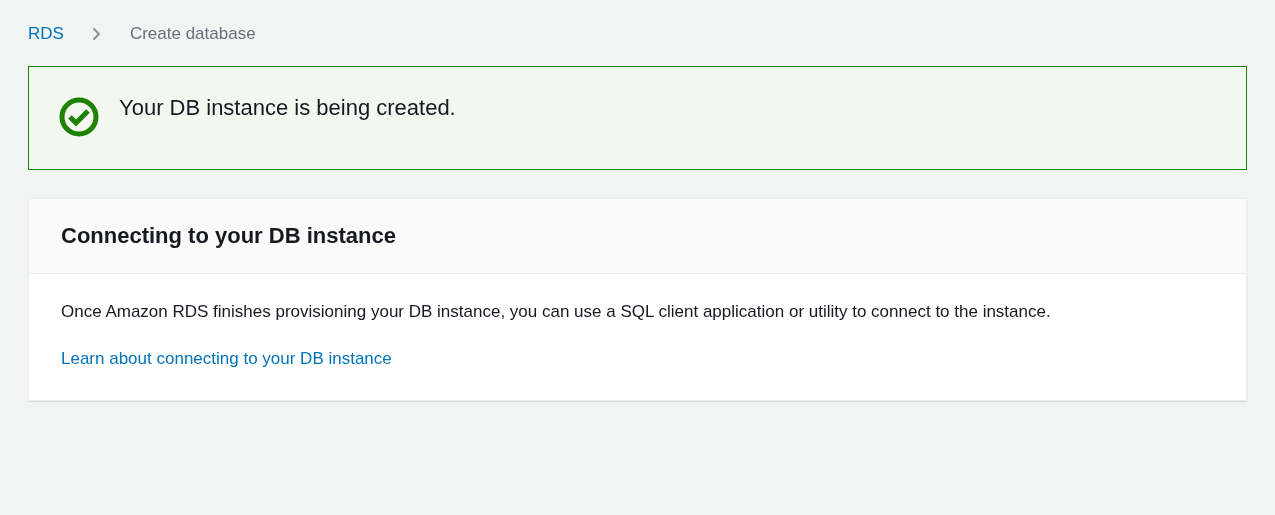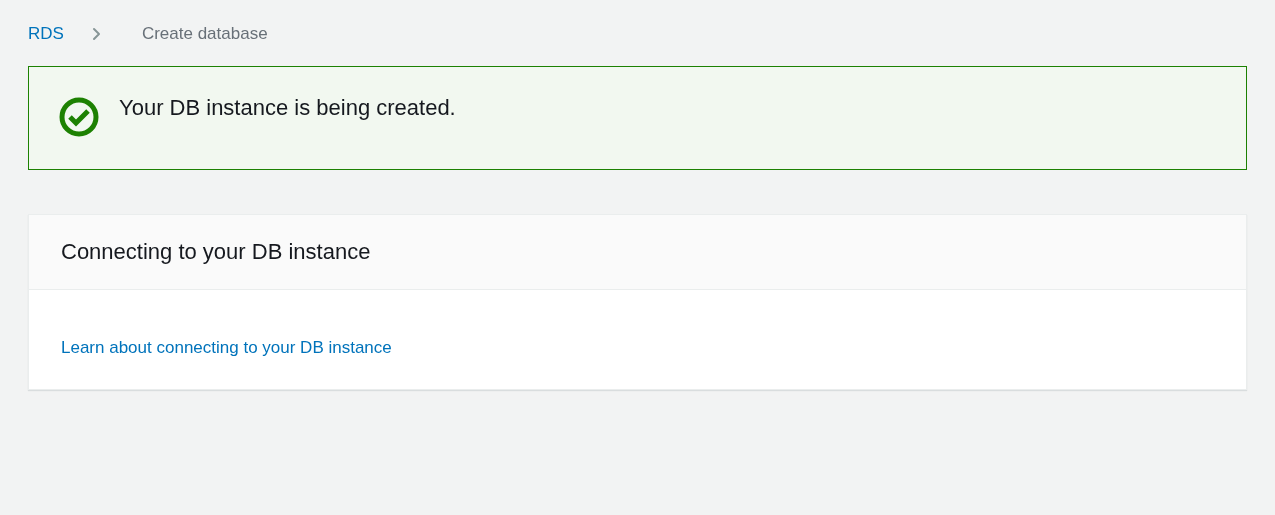--- a/index.html
+++ b/index.html
@@ -26,33 +26,32 @@
       text-decoration: none;
       cursor: pointer;
     }
     .breadcrumb-separator {
       color: #879596;
       display: flex;
       align-items: center;
     }
     .breadcrumb-current {
       color: #687078;
-      margin-left: 12px;
     }
     .content {
       padding: 10px 28px 28px 28px;
     }
     .alert-success {
       border: 1px solid #1d8102;
       background: #f2f8f0;
       padding: 28px 28px 28px 30px;
       display: flex;
       align-items: flex-start;
       gap: 20px;
-      margin-bottom: 44px;
+      margin-bottom: 28px;
     }
     .alert-icon {
       flex-shrink: 0;
       margin-top: 2px;
     }
     .alert-text {
       flex: 1;
     }
     .alert-title {
       font-size: 22px;
@@ -70,21 +69,21 @@
       border: 1px solid #eaeded;
       box-shadow: 0 1px 1px 0 rgba(0,28,36,0.1);
     }
     .panel-header {
       padding: 24px 32px;
       border-bottom: 1px solid #eaeded;
       background: #fafafa;
     }
     .panel-title {
       font-size: 22px;
-      font-weight: 400;
+      font-weight: 700;
       color: #16191f;
     }
     .panel-body {
       padding: 24px 32px 28px 32px;
       font-size: 17px;
       color: #16191f;
       line-height: 1.6;
     }
     .panel-link {
       color: #0073bb;
@@ -119,17 +118,18 @@
     <div class="alert-text">
       <div class="alert-title">Your DB instance is being created.</div>
     </div>
   </div>
 
   <div class="panel">
     <div class="panel-header">
       <h2 class="panel-title">Connecting to your DB instance</h2>
     </div>
     <div class="panel-body">
+      <div>Once Amazon RDS finishes provisioning your DB instance, you can use a SQL client application or utility to connect to the instance.</div>
       <a class="panel-link">Learn about connecting to your DB instance</a>
     </div>
   </div>
 
 </div>
 
 </body></html>

